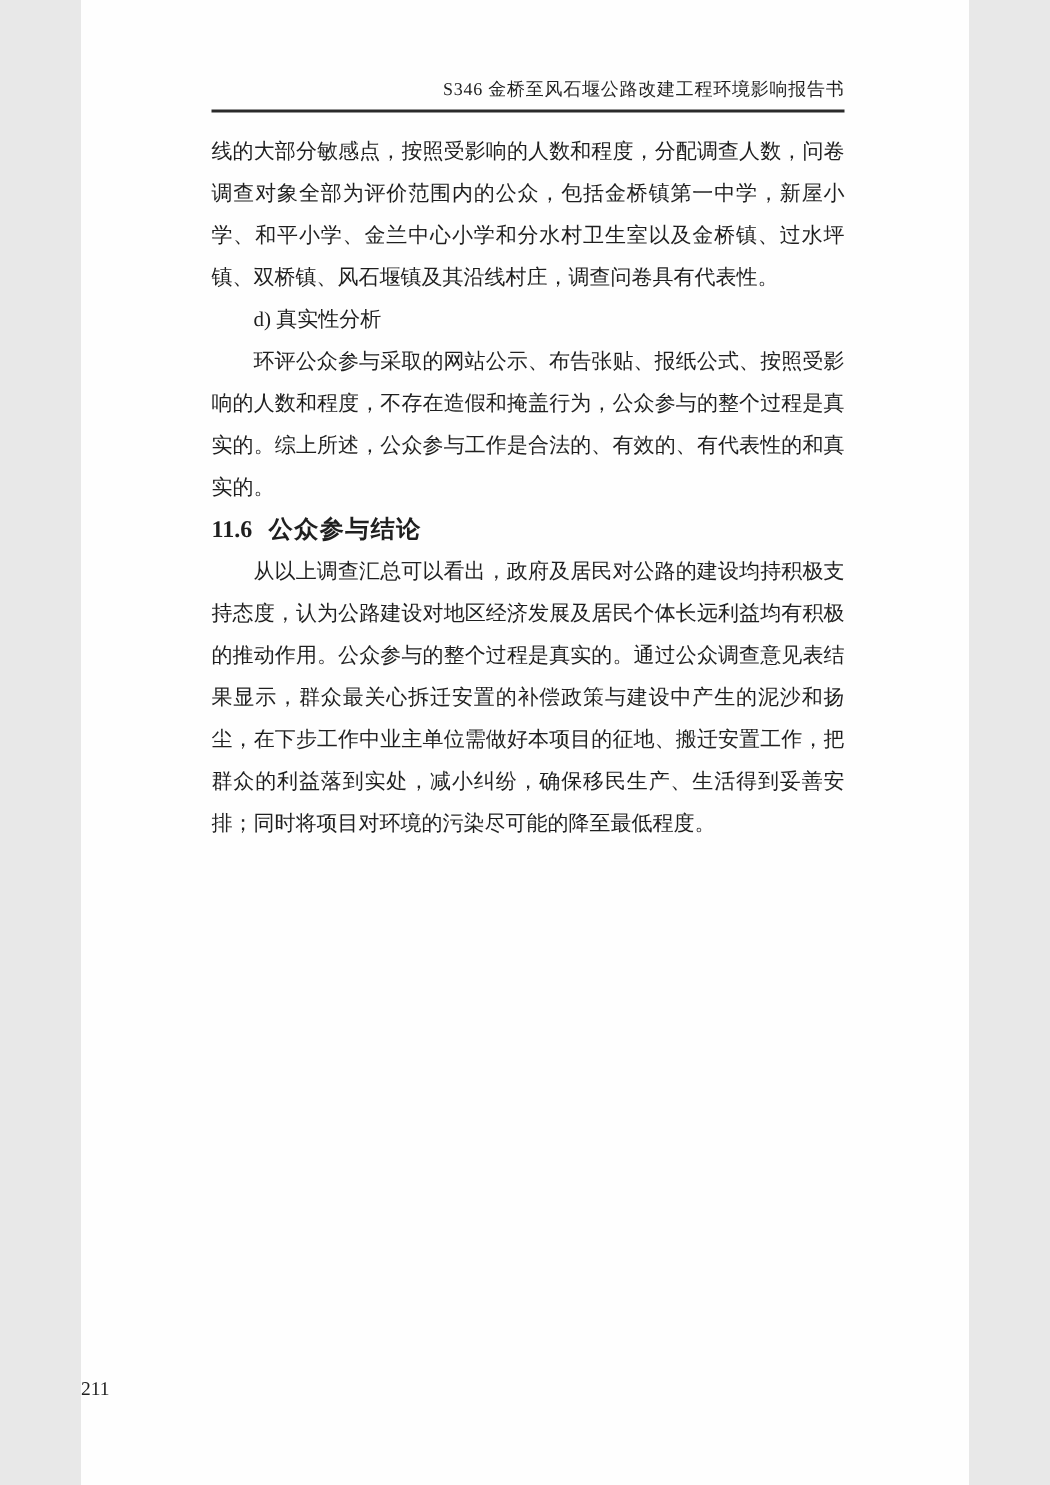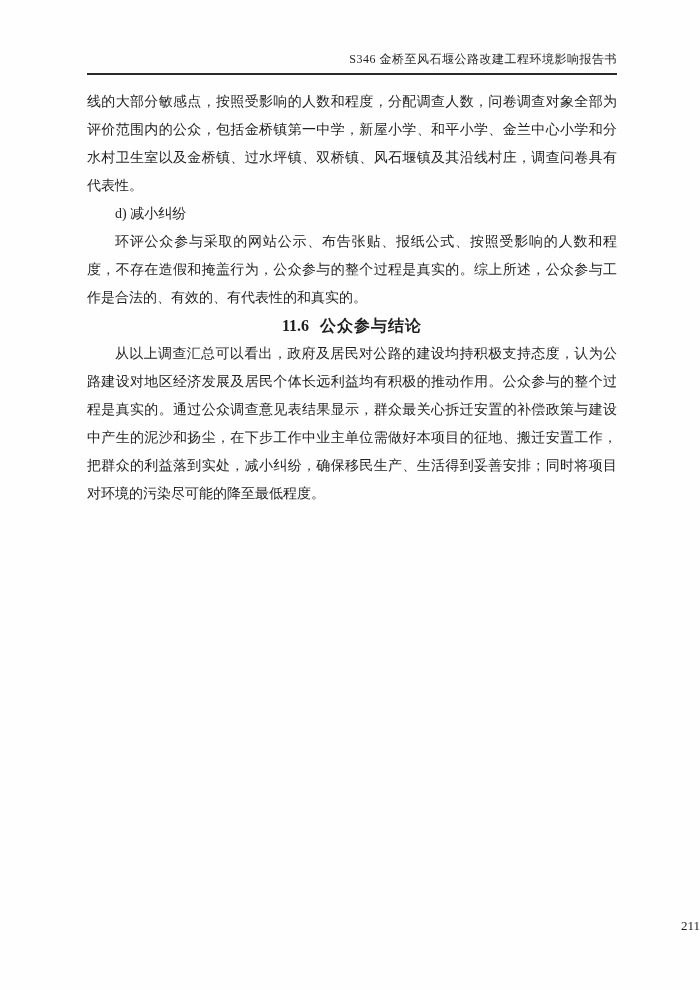--- a/index.html
+++ b/index.html
@@ -2,21 +2,21 @@
 <html lang="zh"><head>
 <meta charset="utf-8">
 <style>
   html, body {
     margin: 0;
     padding: 0;
     background: #e8e8e8;
   }
   .page {
     position: relative;
-    width: 700px;
+    width: 592px;
     height: 990px;
     margin: 0 auto;
     background: #fefefe;
     color: #1f1f1f;
     font-family: "Liberation Serif", "DejaVu Serif", serif;
     overflow: hidden;
     box-sizing: border-box;
   }
   .header {
     position: absolute;
@@ -44,54 +44,54 @@
     text-indent: 2em;
   }
   .para.no-indent {
     text-indent: 0;
   }
   .heading {
     margin: 0;
     font-size: 16px;
     line-height: 28px;
     font-weight: bold;
-    text-align: center;
+    text-align: left;
   }
   .heading .sec-num {
     font-family: "Liberation Serif", "DejaVu Serif", serif;
   }
   .heading .sec-title {
     font-family: "Liberation Sans", "DejaVu Sans", sans-serif;
     margin-left: 11px;
     letter-spacing: 1px;
   }
   .footer {
     position: absolute;
     left: 0;
     right: 0;
     top: 917px;
-    text-align: right;
+    text-align: left;
     font-size: 13px;
     line-height: 18px;
   }
 </style>
 </head>
 <body>
 
 <div class="page">
 
   <div class="header">
     <span>S346 金桥至风石堰公路改建工程环境影响报告书</span>
   </div>
 
   <div class="content">
 
     <p class="para no-indent">线的大部分敏感点，按照受影响的人数和程度，分配调查人数，问卷调查对象全部为评价范围内的公众，包括金桥镇第一中学，新屋小学、和平小学、金兰中心小学和分水村卫生室以及金桥镇、过水坪镇、双桥镇、风石堰镇及其沿线村庄，调查问卷具有代表性。</p>
 
-    <p class="para">d) 减小纠纷</p>
+    <p class="para">d) 真实性分析</p>
 
     <p class="para">环评公众参与采取的网站公示、布告张贴、报纸公式、按照受影响的人数和程度，不存在造假和掩盖行为，公众参与的整个过程是真实的。综上所述，公众参与工作是合法的、有效的、有代表性的和真实的。</p>
 
     <h2 class="heading">
       <span class="sec-num">11.6</span><span class="sec-title">公众参与结论</span>
     </h2>
 
 
     <p class="para">从以上调查汇总可以看出，政府及居民对公路的建设均持积极支持态度，认为公路建设对地区经济发展及居民个体长远利益均有积极的推动作用。公众参与的整个过程是真实的。通过公众调查意见表结果显示，群众最关心拆迁安置的补偿政策与建设中产生的泥沙和扬尘，在下步工作中业主单位需做好本项目的征地、搬迁安置工作，把群众的利益落到实处，减小纠纷，确保移民生产、生活得到妥善安排；同时将项目对环境的污染尽可能的降至最低程度。</p>
 

